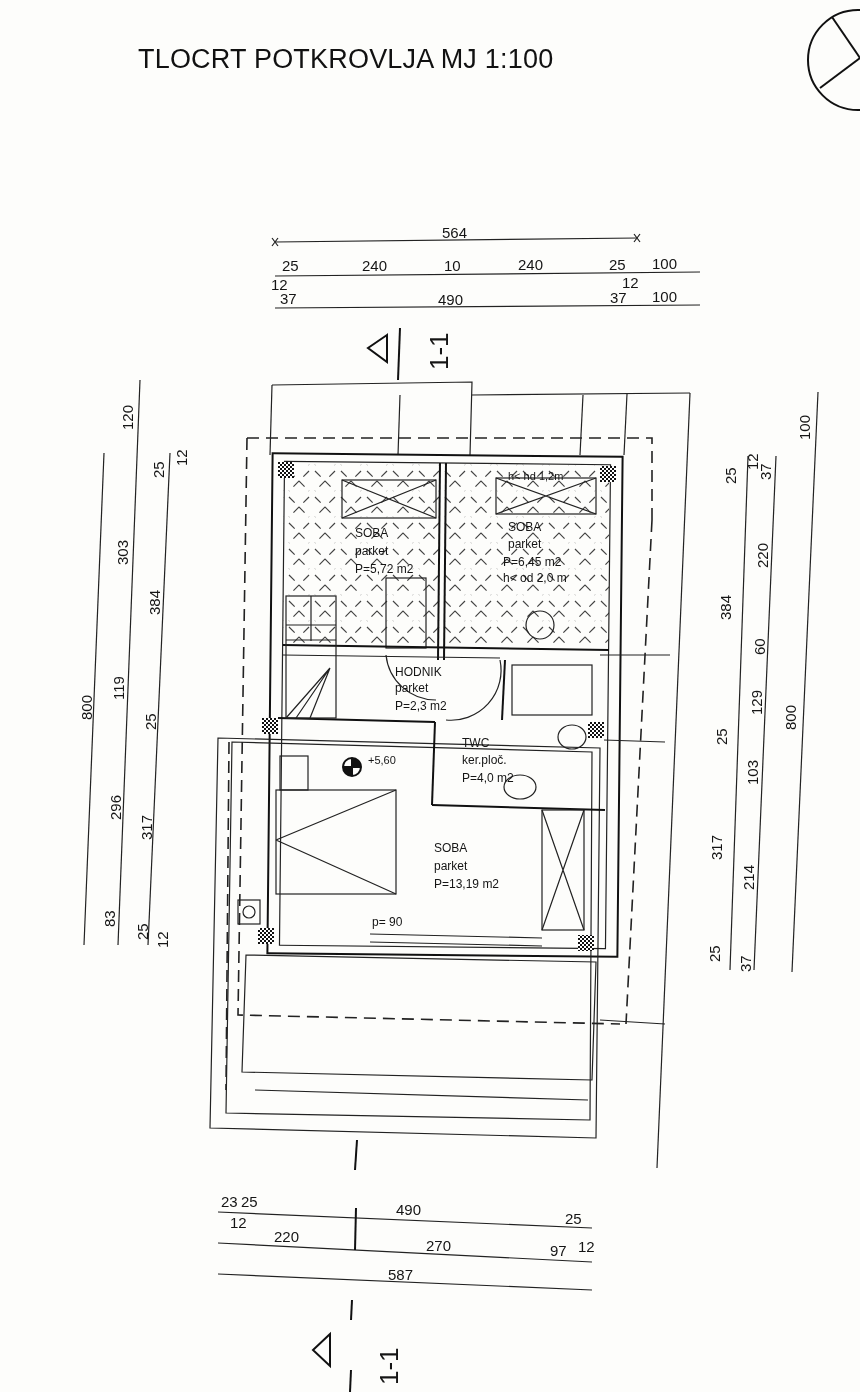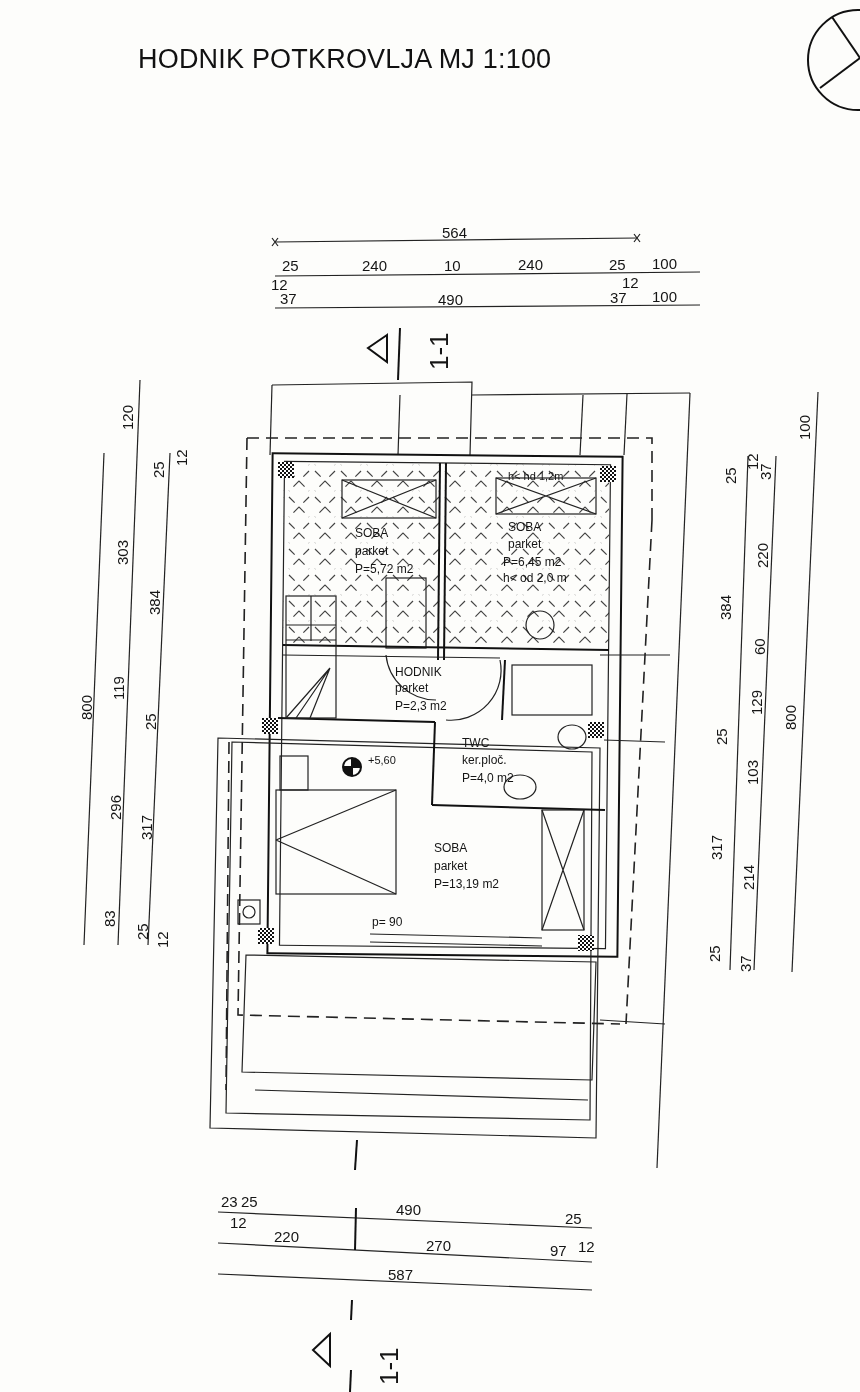--- a/index.html
+++ b/index.html
@@ -9,21 +9,21 @@
   svg text{font-family:"Liberation Sans",sans-serif;fill:#151515;}
   .dim{font-size:15px;}
   .room{font-size:12px;}
   .wall{stroke:#111;stroke-width:2;fill:none;}
   .thin{stroke:#222;stroke-width:1.2;fill:none;}
   .dash{stroke:#222;stroke-width:1.6;fill:none;stroke-dasharray:12 7;}
 </style>
 </head>
 <body>
 
-<div class="title">HODNIK POTKROVLJA  MJ 1:100</div>
+<div class="title">TLOCRT POTKROVLJA  MJ 1:100</div>
 
 <svg id="plan" viewBox="0 0 860 1392">
 
   <g>
     <circle cx="858" cy="60" r="50" class="wall"></circle>
     <line x1="832" y1="17" x2="860" y2="58" class="wall"></line>
     <line x1="820" y1="88" x2="860" y2="58" class="wall"></line>
   </g>
 
   <g>

